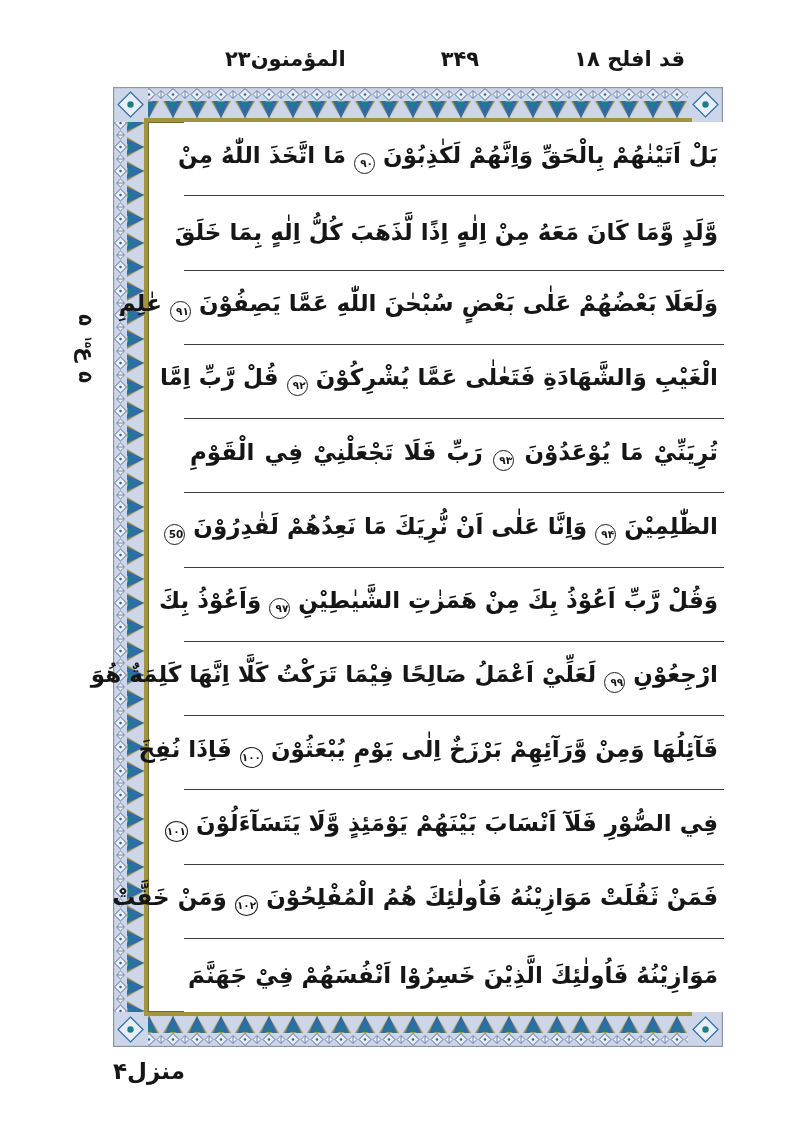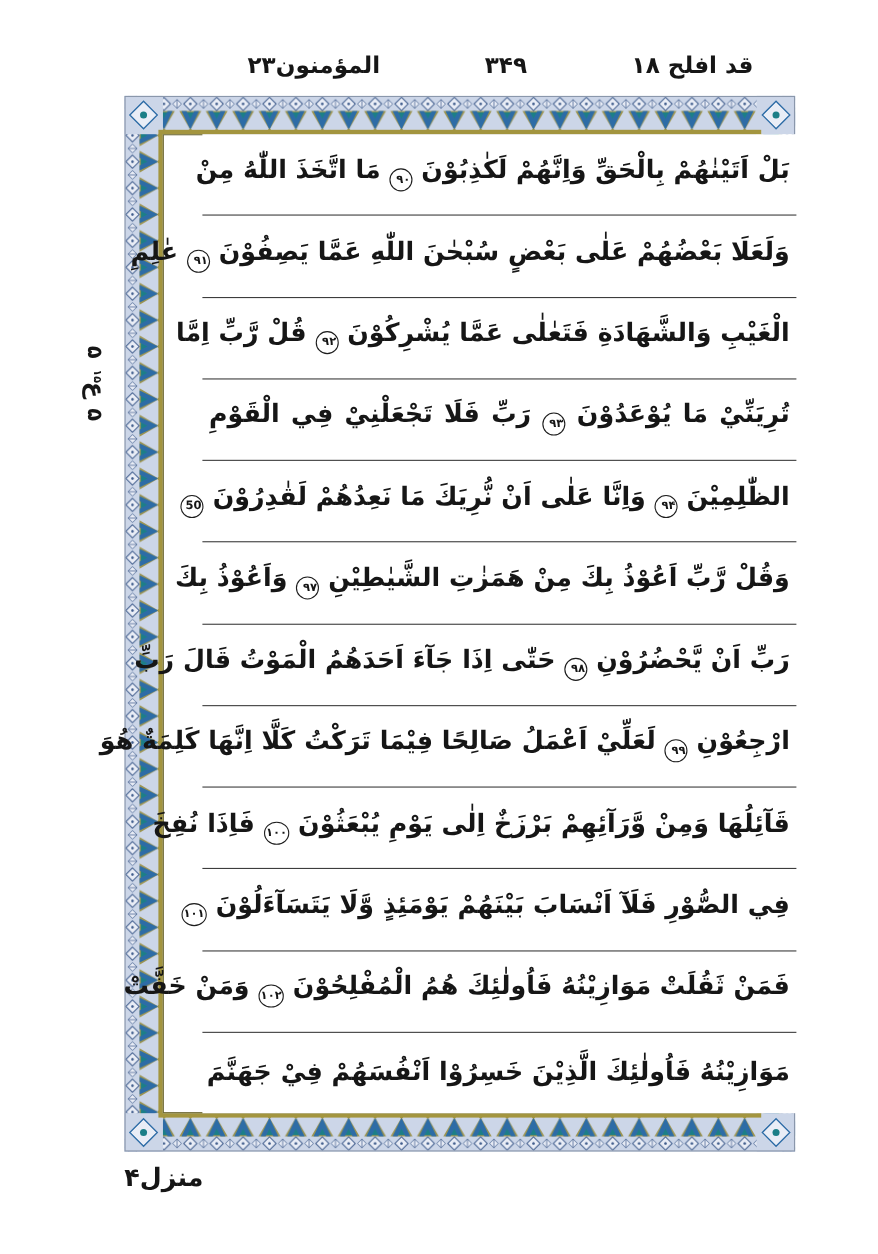--- a/index.html
+++ b/index.html
@@ -149,36 +149,36 @@
       <rect x="33" y="33" width="544" height="894" fill="none" stroke-width="4" style="stroke:var(--gold-line)"></rect>
       <rect x="35.5" y="35.5" width="539" height="889" fill="none" stroke-width="1" style="stroke:var(--gold-dark)"></rect>
     </svg>
   </div>
 
   <div class="text-area">
       <div class="line">
         <div class="line-text"><span class="seg">بَلْ اَتَيْنٰهُمْ بِالْحَقِّ وَاِنَّهُمْ لَكٰذِبُوْنَ</span> <span class="ayah-badge">۹۰</span> <span class="seg">مَا اتَّخَذَ اللّٰهُ مِنْ</span></div>
       </div>
       <div class="line">
+        <div class="line-text"><span class="seg">وَّلَدٍ وَّمَا كَانَ مَعَهُ مِنْ اِلٰهٍ اِذًا لَّذَهَبَ كُلُّ اِلٰهٍ بِمَا خَلَقَ</span></div>
+      </div>
+      <div class="line">
         <div class="line-text"><span class="seg">وَلَعَلَا بَعْضُهُمْ عَلٰى بَعْضٍ سُبْحٰنَ اللّٰهِ عَمَّا يَصِفُوْنَ</span> <span class="ayah-badge">۹۱</span> <span class="seg">عٰلِمِ</span></div>
       </div>
       <div class="line">
         <div class="line-text"><span class="seg">الْغَيْبِ وَالشَّهَادَةِ فَتَعٰلٰى عَمَّا يُشْرِكُوْنَ</span> <span class="ayah-badge">۹۲</span> <span class="seg">قُلْ رَّبِّ اِمَّا</span></div>
       </div>
       <div class="line">
         <div class="line-text"><span class="seg">تُرِيَنِّيْ مَا يُوْعَدُوْنَ</span> <span class="ayah-badge">۹۳</span> <span class="seg">رَبِّ فَلَا تَجْعَلْنِيْ فِي الْقَوْمِ</span></div>
       </div>
       <div class="line">
         <div class="line-text"><span class="seg">الظّٰلِمِيْنَ</span> <span class="ayah-badge">۹۴</span> <span class="seg">وَاِنَّا عَلٰى اَنْ نُّرِيَكَ مَا نَعِدُهُمْ لَقٰدِرُوْنَ</span> <span class="ayah-badge">50</span></div>
       </div>
       <div class="line">
         <div class="line-text"><span class="seg">وَقُلْ رَّبِّ اَعُوْذُ بِكَ مِنْ هَمَزٰتِ الشَّيٰطِيْنِ</span> <span class="ayah-badge">۹۷</span> <span class="seg">وَاَعُوْذُ بِكَ</span></div>
-      </div>
-      <div class="line">
-        <div class="line-text"><span class="seg">رَبِّ اَنْ يَّحْضُرُوْنِ</span> <span class="ayah-badge">۹۸</span> <span class="seg">حَتّٰى اِذَا جَآءَ اَحَدَهُمُ الْمَوْتُ قَالَ رَبِّ</span></div>
       </div>
       <div class="line">
         <div class="line-text"><span class="seg">ارْجِعُوْنِ</span> <span class="ayah-badge">۹۹</span> <span class="seg">لَعَلِّيْ اَعْمَلُ صَالِحًا فِيْمَا تَرَكْتُ كَلَّا اِنَّهَا كَلِمَةٌ هُوَ</span></div>
       </div>
       <div class="line">
         <div class="line-text"><span class="seg">قَآئِلُهَا وَمِنْ وَّرَآئِهِمْ بَرْزَخٌ اِلٰى يَوْمِ يُبْعَثُوْنَ</span> <span class="ayah-badge">۱۰۰</span> <span class="seg">فَاِذَا نُفِخَ</span></div>
       </div>
       <div class="line">
         <div class="line-text"><span class="seg">فِي الصُّوْرِ فَلَآ اَنْسَابَ بَيْنَهُمْ يَوْمَئِذٍ وَّلَا يَتَسَآءَلُوْنَ</span> <span class="ayah-badge">۱۰۱</span></div>
       </div>

